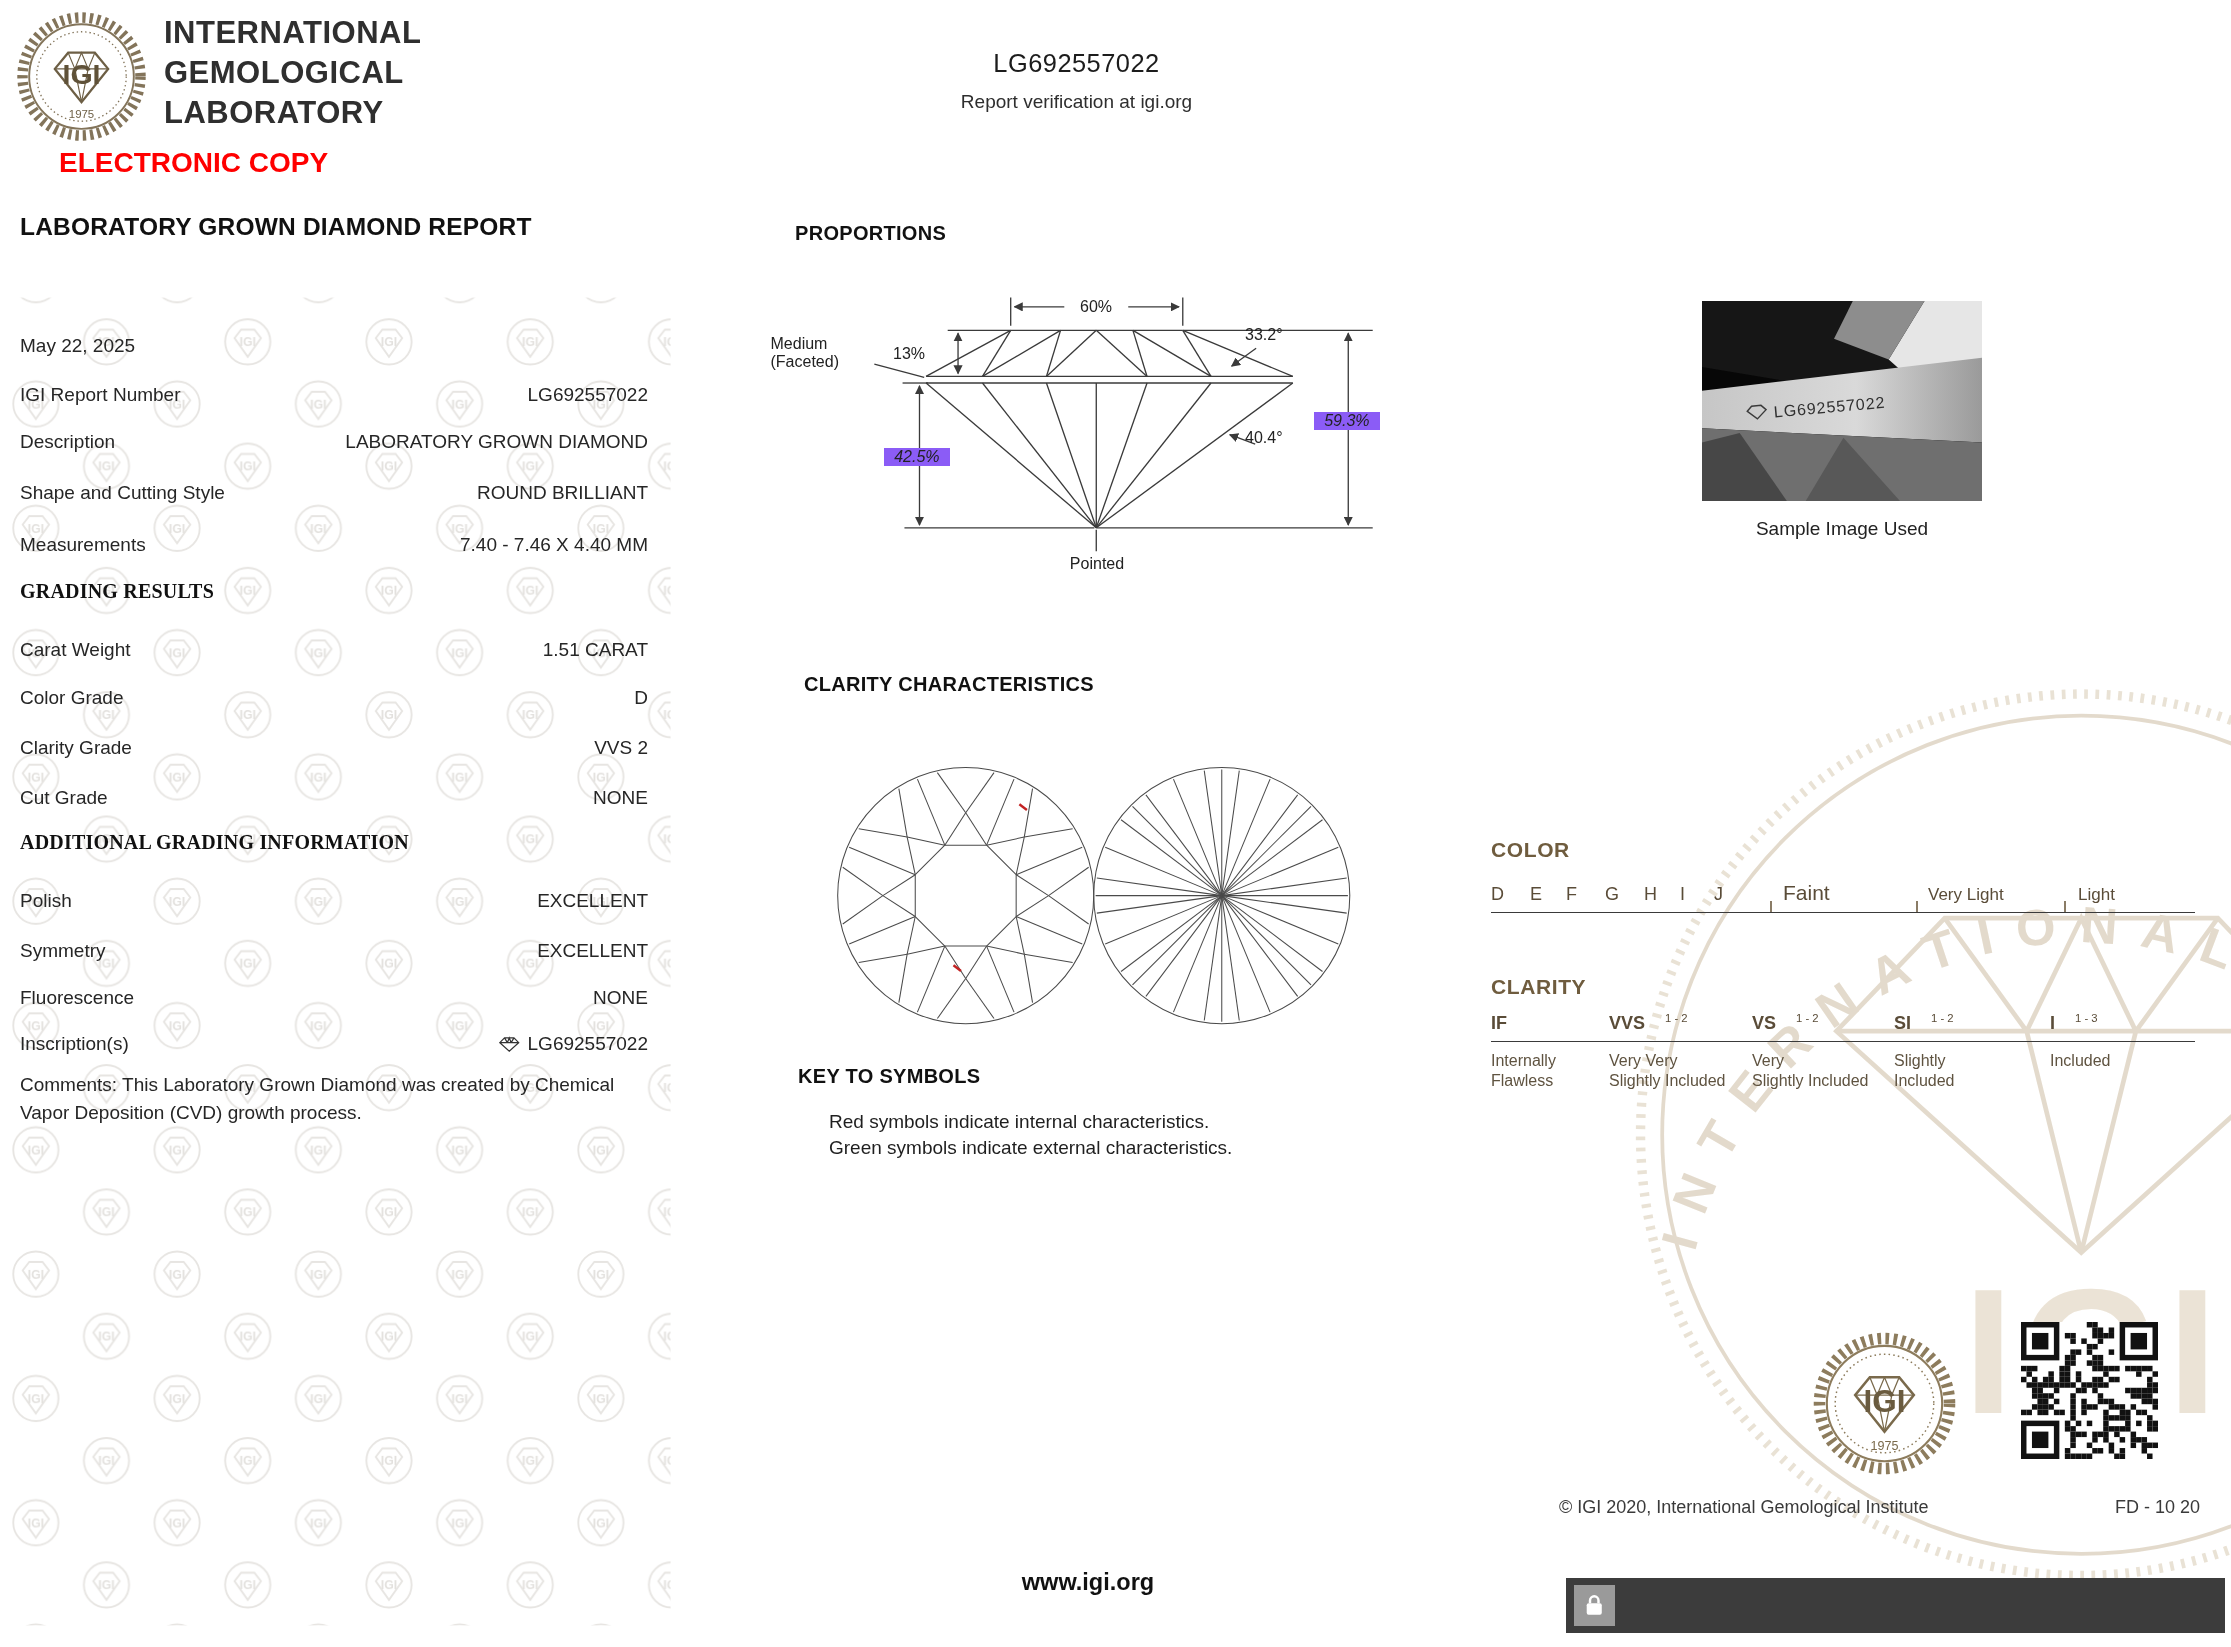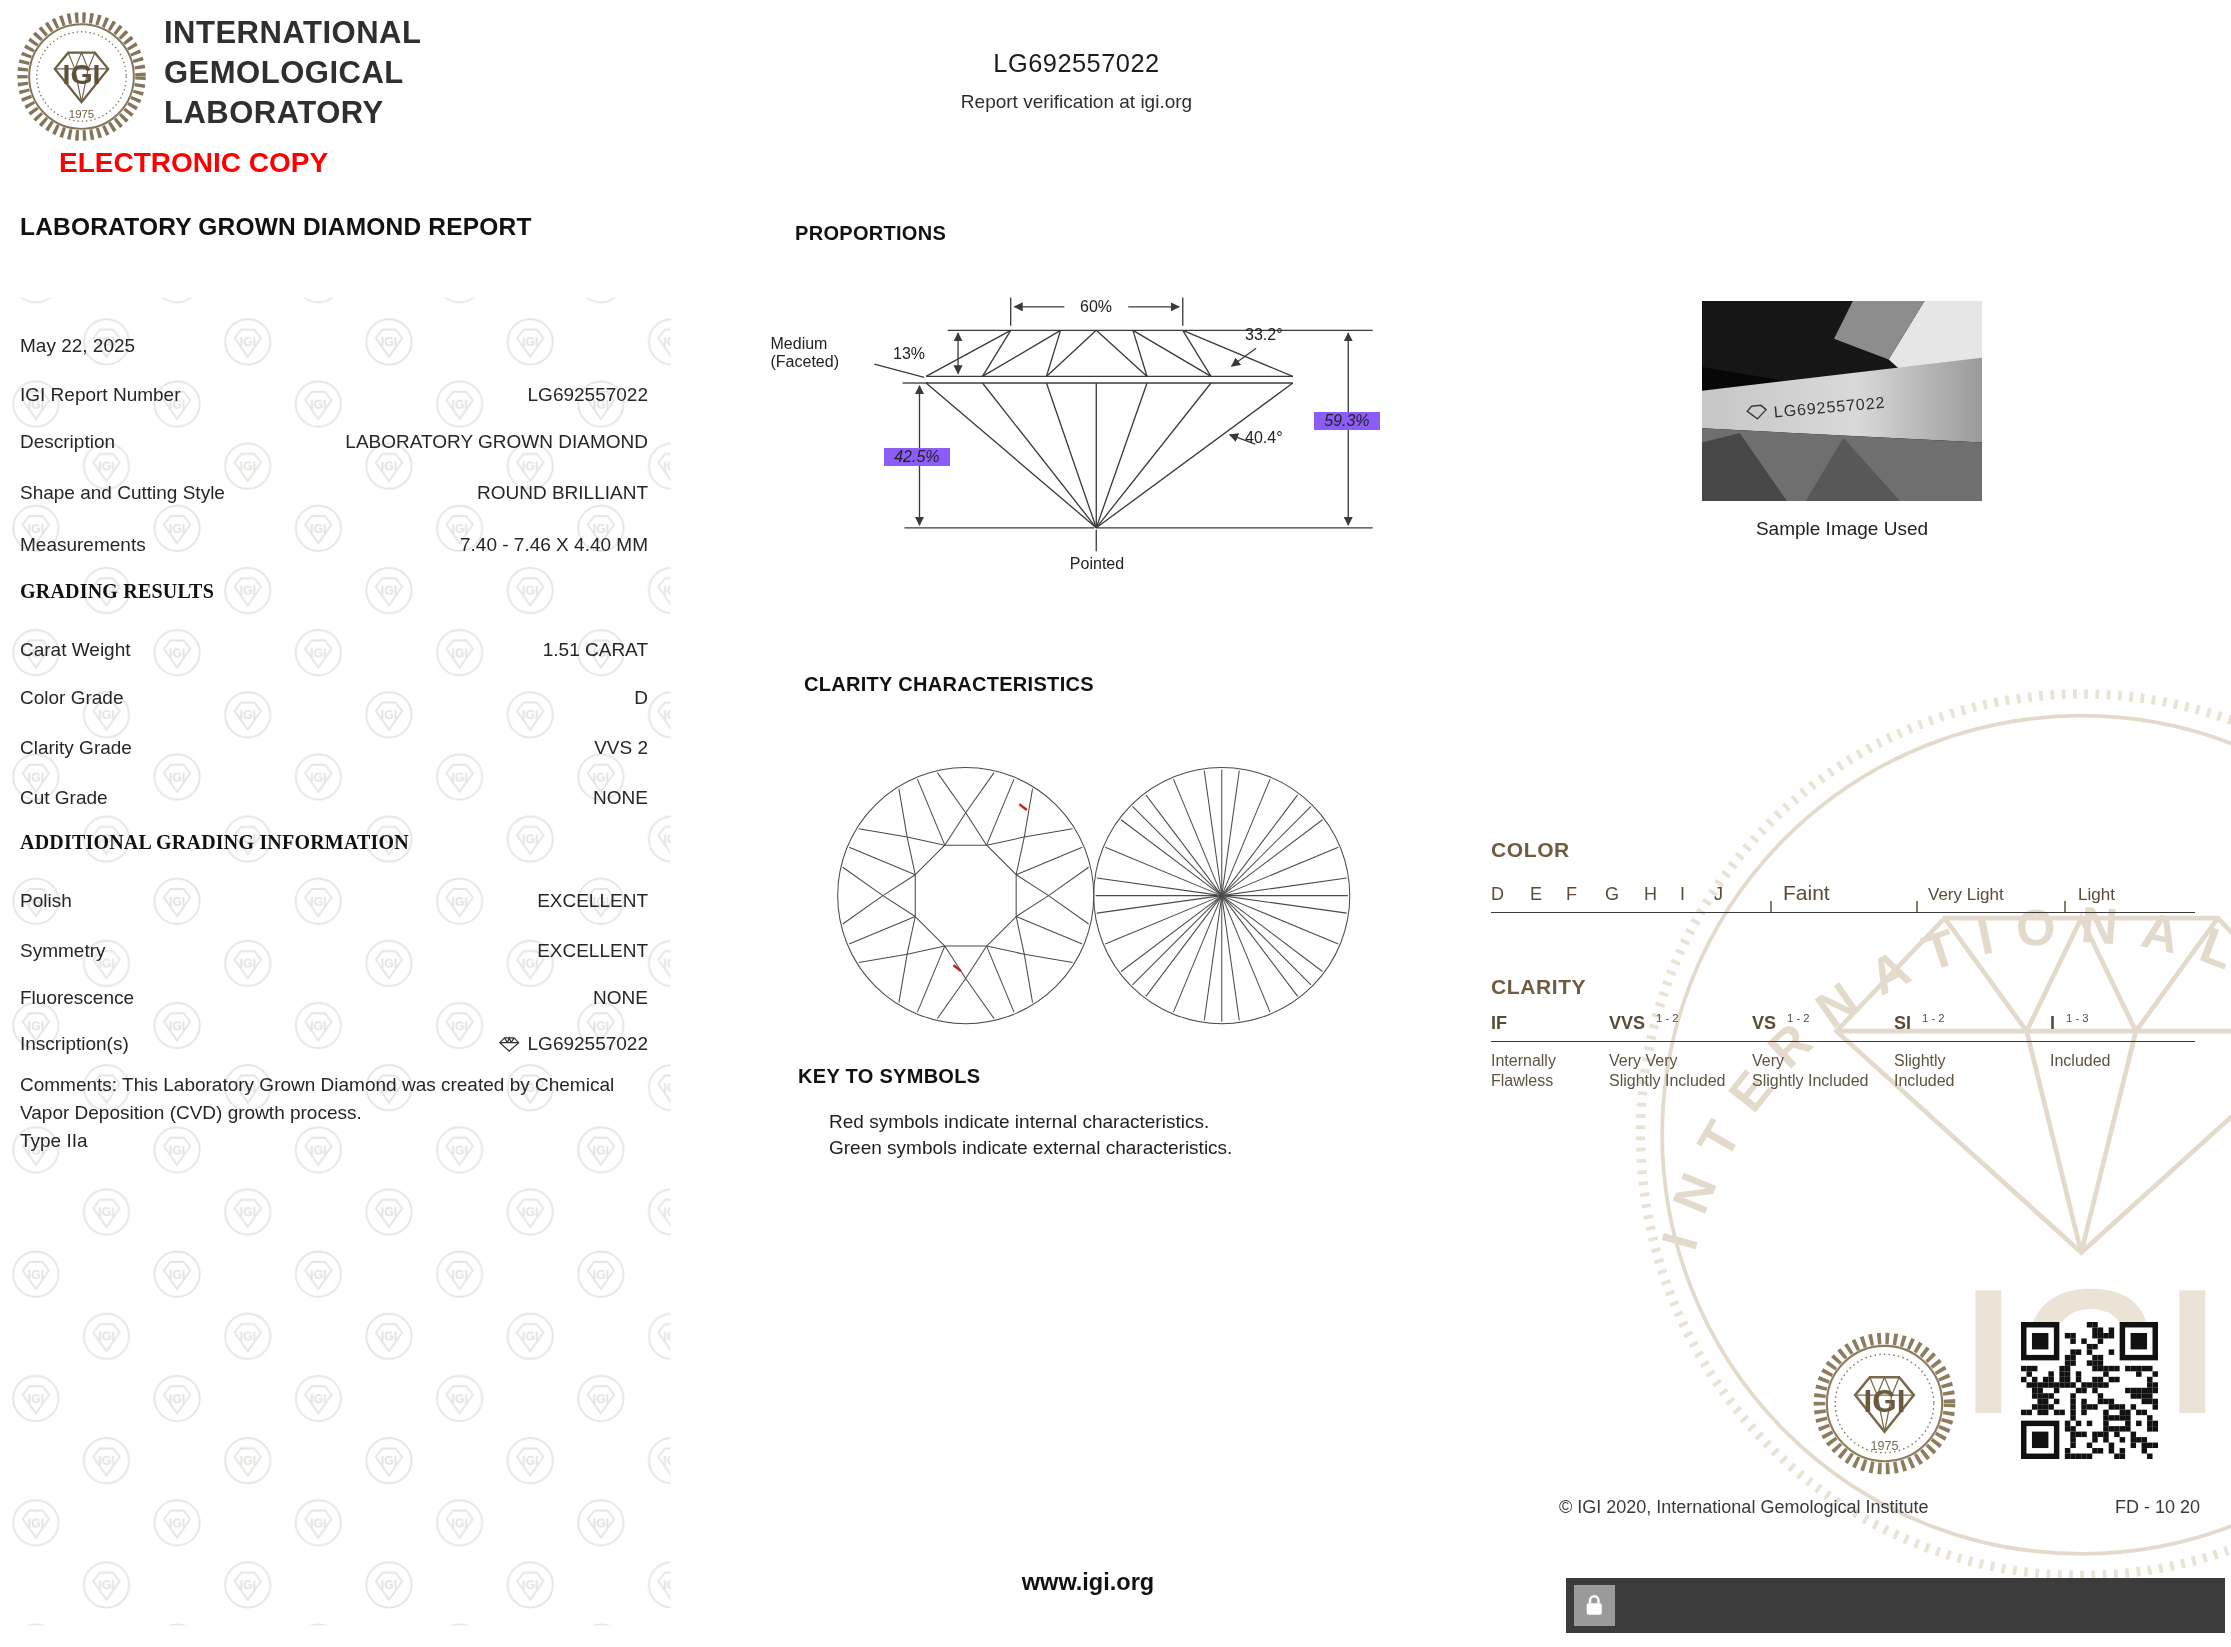--- a/index.html
+++ b/index.html
@@ -33,21 +33,21 @@
   
   .plots{position:absolute;left:829px;top:761px;width:537px;height:273px;z-index:2;}
   .keylines{position:absolute;left:829px;top:1109px;font-size:19px;line-height:26px;color:#1f1f1f;z-index:2;}
   
   .scale-h{position:absolute;left:1491px;font-size:21px;font-weight:bold;color:#6f5c3e;letter-spacing:0.6px;z-index:2;margin-top:16px;}
   .color-row{position:absolute;left:1491px;top:876px;width:704px;height:36px;border-bottom:1.9px solid #3a3a3a;z-index:2;}
   .color-row span{position:absolute;bottom:7.5px;font-size:18px;color:#5a4c38;}
   .tick{position:absolute;bottom:0;width:1.9px;height:11.3px;background:#8a7c66;}
   .cl-row{position:absolute;left:1491px;top:1004px;width:704px;height:37px;border-bottom:1.9px solid #3a3a3a;z-index:2;}
   .cl-row .code{position:absolute;bottom:7.5px;font-size:18px;color:#5a4c38;}
-  .cl-row sup{font-size:11.3px;margin-left:11px;}
+  .cl-row sup{font-size:11.3px;margin-left:20px;}
   .cl-desc{position:absolute;left:1491px;top:1051px;width:716px;z-index:2;}
   .cl-desc div{position:absolute;top:0;width:137px;font-size:16px;line-height:20px;color:#5f5340;}
   
   .copyright{position:absolute;left:1559px;top:1497px;font-size:18px;color:#3a3a3a;z-index:2;}
   .formcode{position:absolute;right:32px;top:1497px;font-size:18px;color:#3a3a3a;z-index:2;}
   .website{position:absolute;left:975px;top:1569px;width:226px;text-align:center;font-size:23.5px;font-weight:bold;color:#111;z-index:2;}
   .secbar{position:absolute;left:1566px;top:1578px;width:659px;height:55px;background:#3c3c3c;display:flex;
           align-items:center;z-index:3;}
   .secbar .lockbox{width:41px;height:41px;background:#9a9a9a;margin:0 9.4px 0 7.5px;flex:0 0 auto;
                    display:flex;align-items:center;justify-content:center;}
@@ -174,21 +174,20 @@
     <span class="val" style="display:flex;align-items:center;gap:5.6px;">
       <svg width="24.5" height="19" viewBox="0 0 26 20">
         <path d="M3,8 L8,3 H18 L23,8 L13,17 Z M3,8 H23 M8,3 L11,8 M18,3 L15,8 M11,8 L13,3 L15,8" fill="none" stroke="#333" stroke-width="1.3"></path>
       </svg>
       <span>LG692557022</span>
     </span>
   </div>
 
   <div class="comments">
     <div>Comments: This Laboratory Grown Diamond was created by Chemical Vapor Deposition (CVD) growth process.</div>
-    <div>Type IIa</div>
   </div>
 
   <div class="mid-h" style="left:795px;top:222px;">PROPORTIONS</div>
 
   <div class="prop-wrap">
     <svg width="612" height="315" viewBox="0 0 650 335">
       <defs>
         <marker id="ah" viewBox="0 0 10 10" refX="9" refY="5" markerWidth="7" markerHeight="7" orient="auto-start-reverse">
           <path d="M0,0 L10,5 L0,10 z" fill="#3a3a3a"></path>
         </marker>

